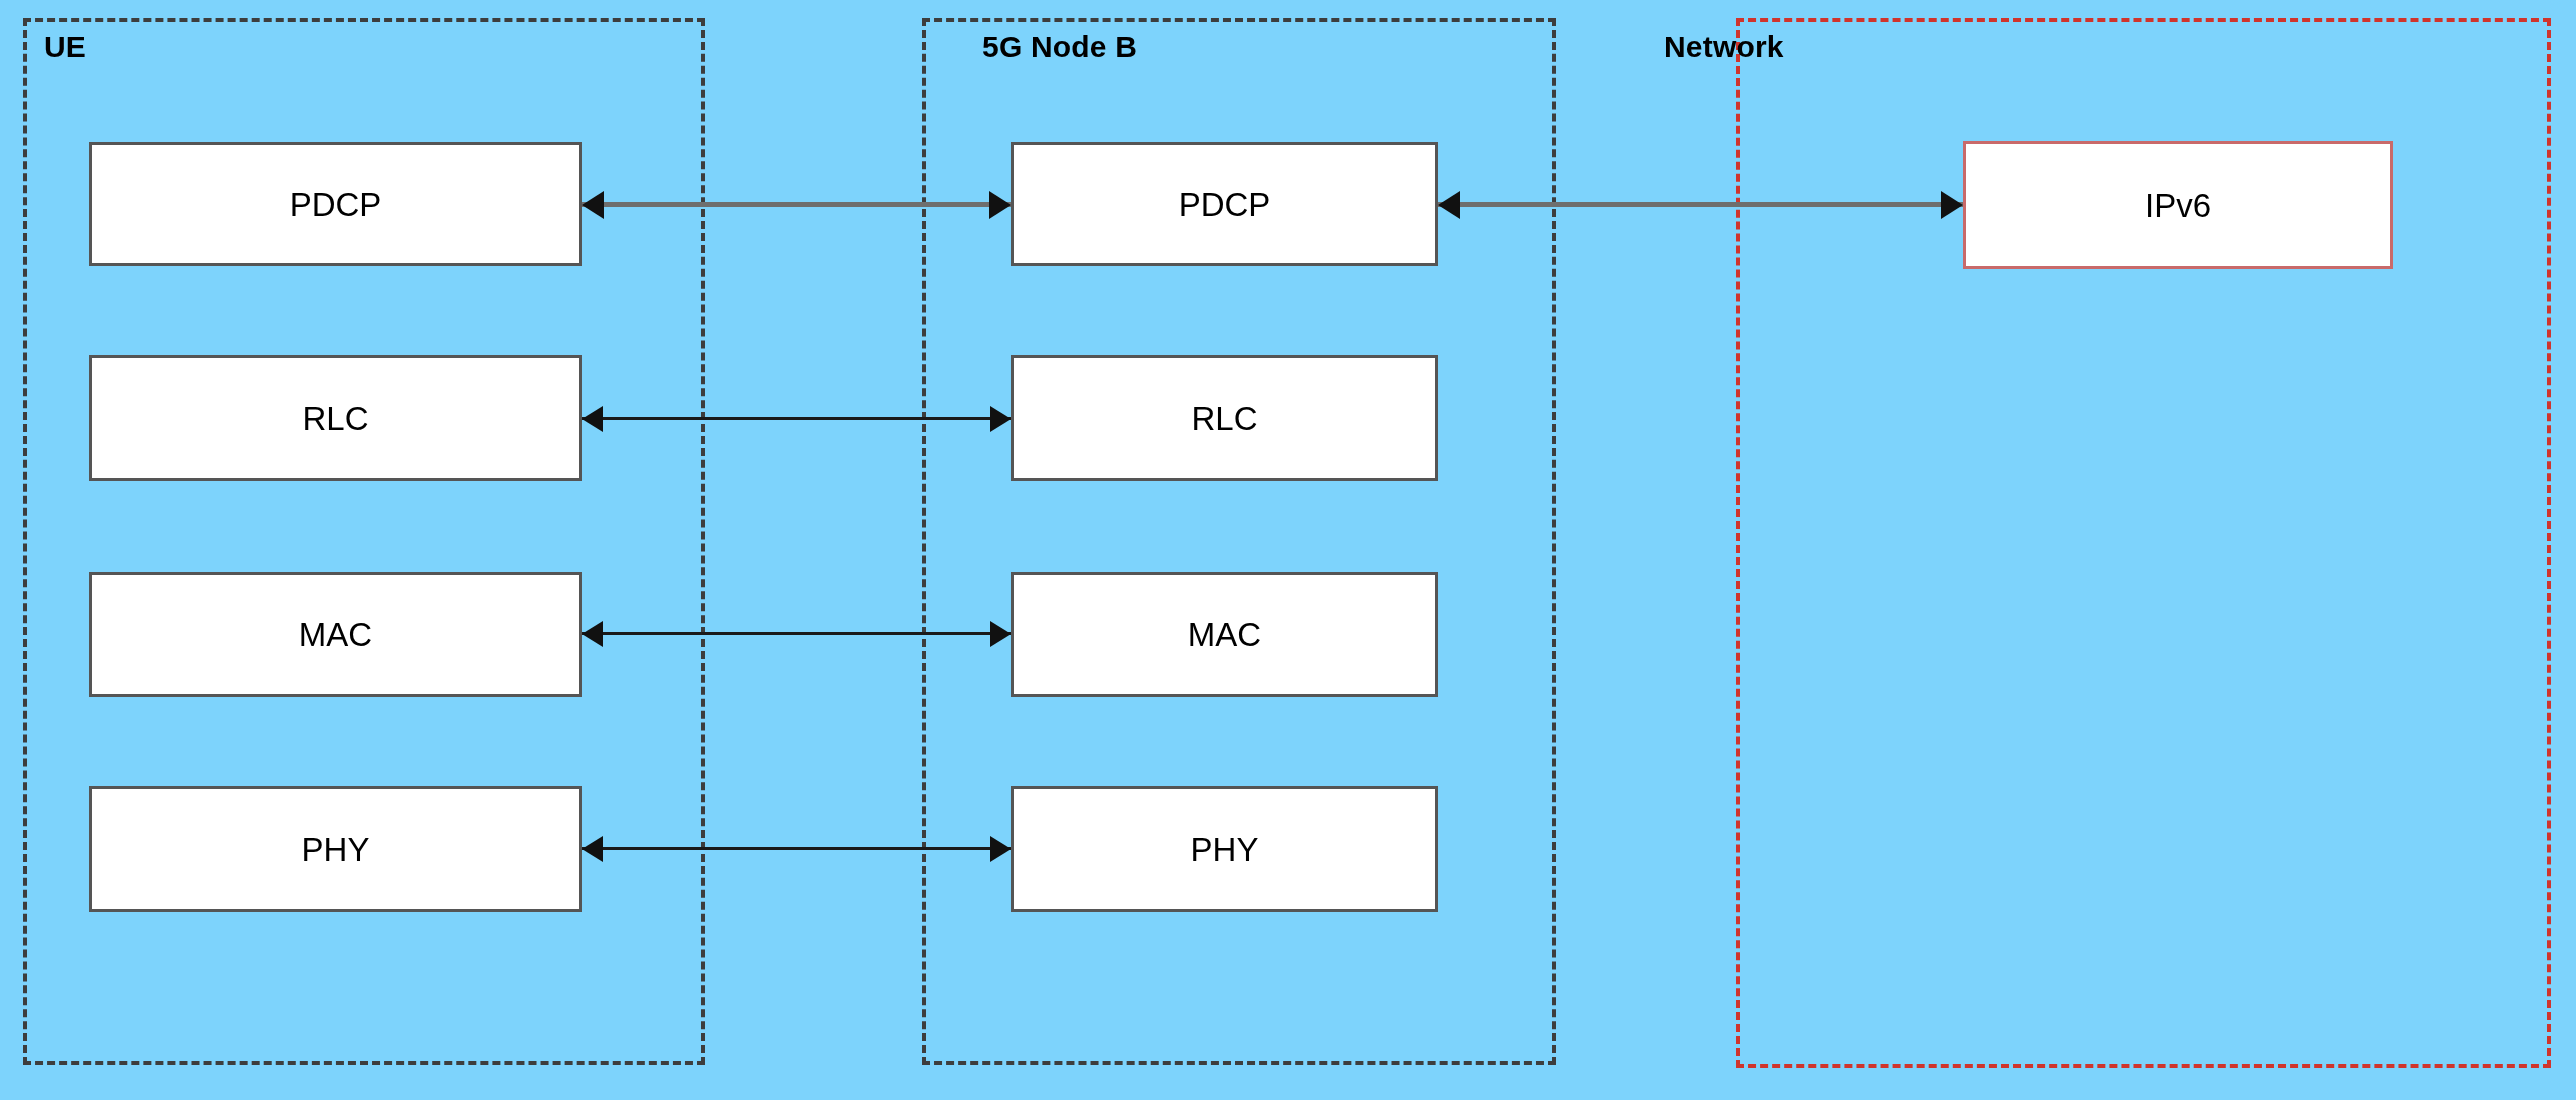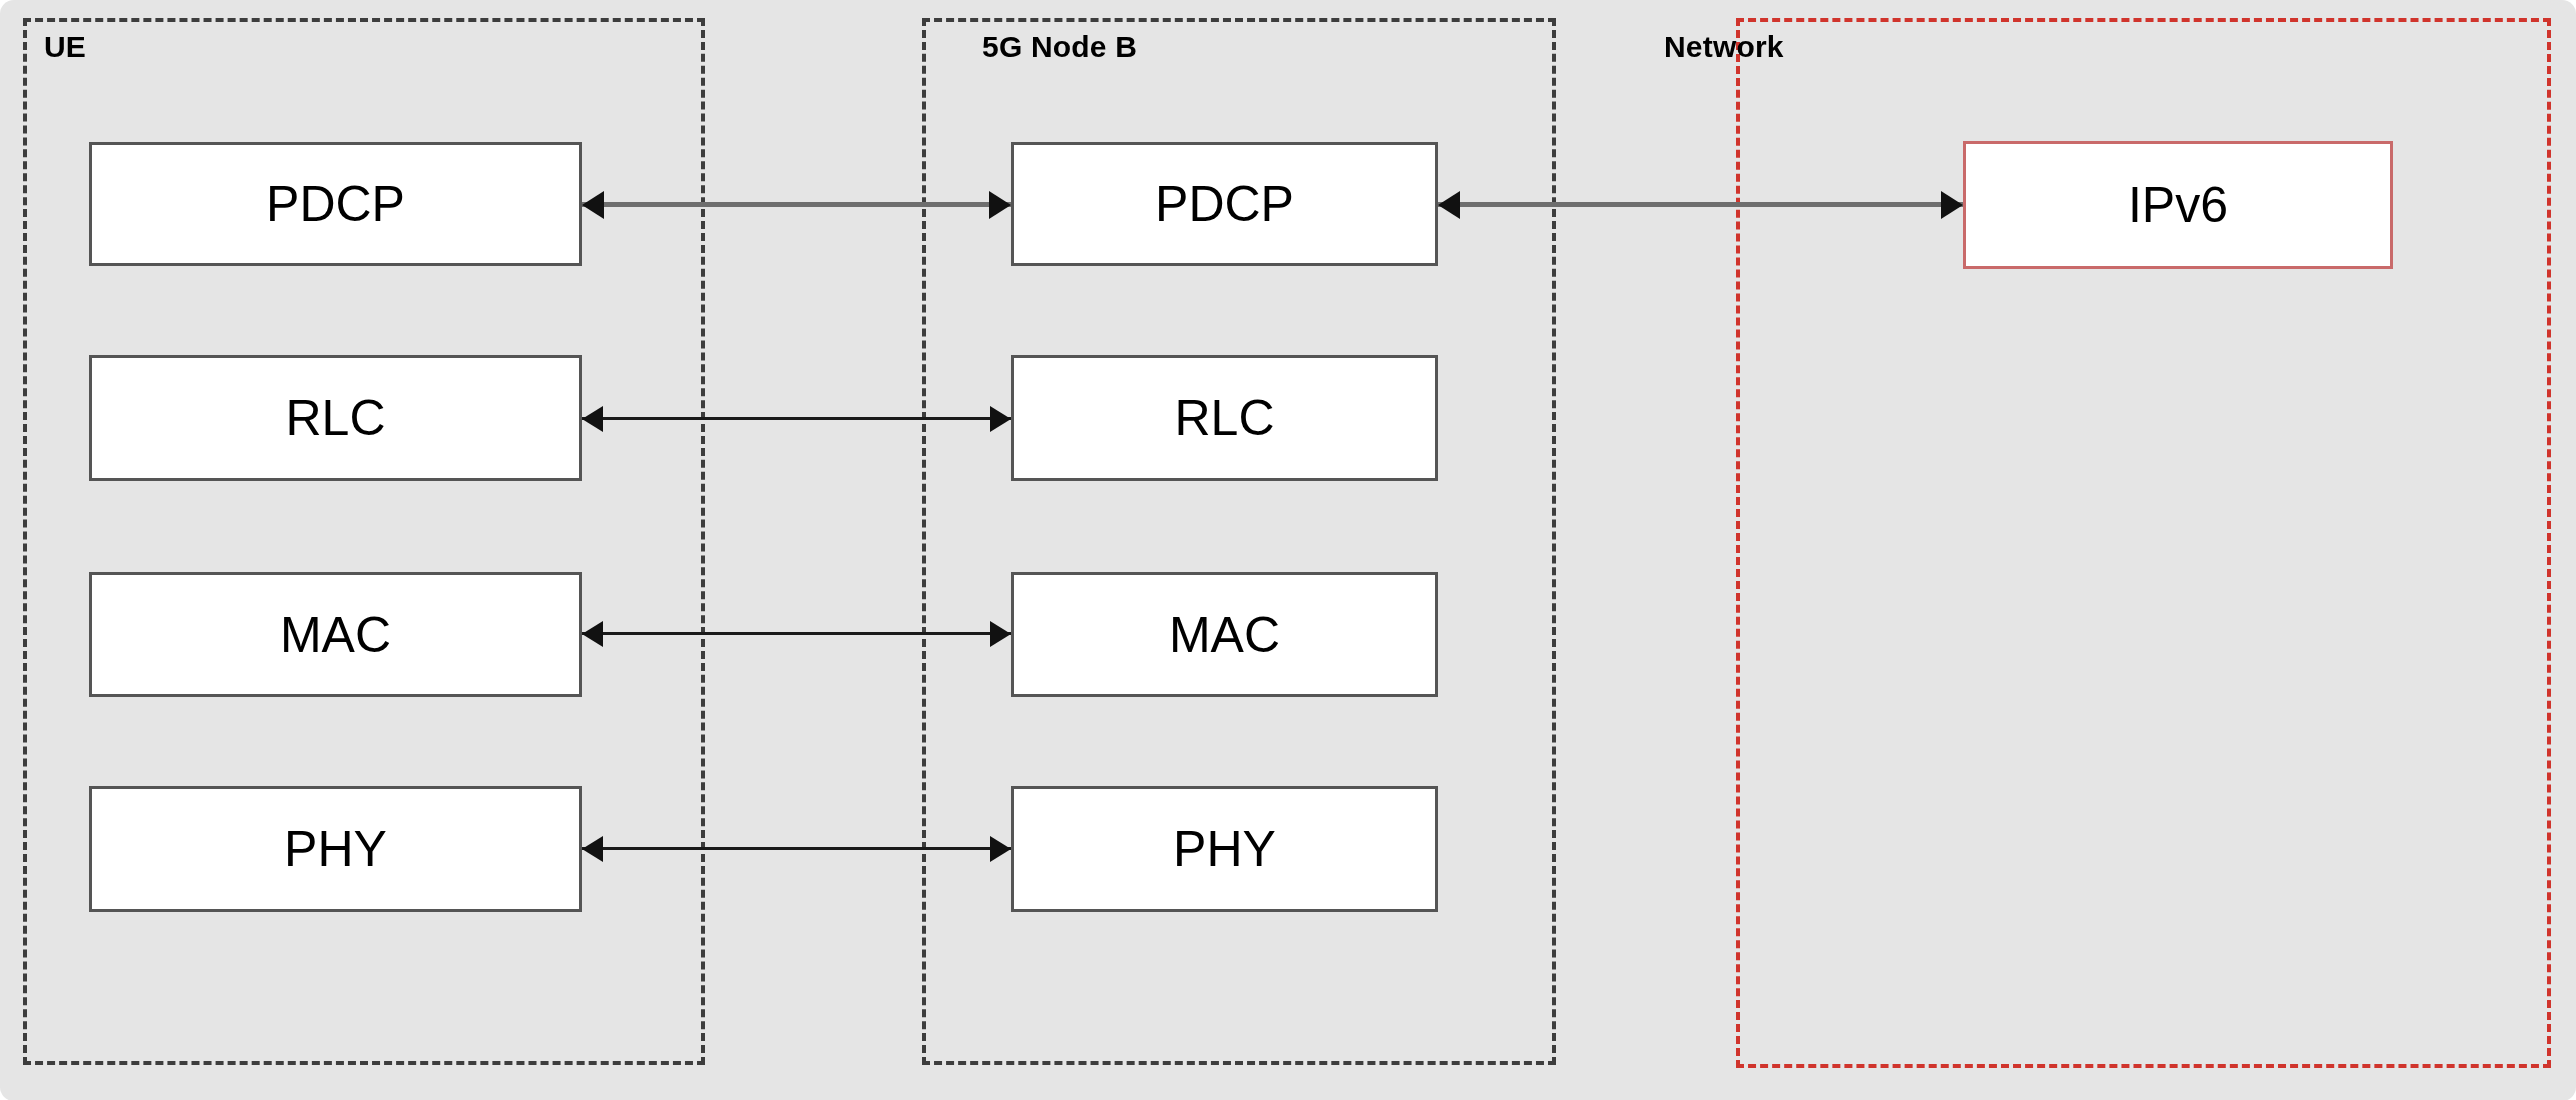--- a/index.html
+++ b/index.html
@@ -1,32 +1,32 @@
 <!DOCTYPE html>
 <html><head>
 <meta charset="utf-8">
 <style>
   html,body{margin:0;padding:0;background:#ffffff;}
   body{font-family:"Liberation Sans",sans-serif;}
-  #canvas{position:relative;width:2576px;height:1101px;background:#e5e5e5;overflow:hidden;border-radius:14px;}
+  #canvas{position:relative;width:2576px;height:1101px;background:#7dd3fc;overflow:hidden;}
 
   
   .domain{position:absolute;box-sizing:border-box;background:transparent;}
   .domain.gray{border:4px dashed #3d3d3d;}
   .domain.red{border:4px dashed #d0342c;}
 
   .domain-label{position:absolute;font-weight:bold;color:#000;
     font-size:30px;line-height:34px;white-space:nowrap;letter-spacing:0.2px;}
 
   
   .lbox{position:absolute;box-sizing:border-box;background:#ffffff;
     display:flex;align-items:center;justify-content:center;}
   .lbox.dark{border:3px solid #555555;}
   .lbox.salmon{border:3px solid #c96a6a;}
-  .lbox span{font-size:50px;color:#000;line-height:1;}
+  .lbox span{font-size:33px;color:#000;line-height:1;}
 
   
   .arrow{position:absolute;}
   .arrow .shaft{position:absolute;left:0;top:50%;width:100%;}
   .arrow.thick .shaft{height:5px;margin-top:-2.5px;background:#6e6e6e;}
   .arrow.thin  .shaft{height:3px;margin-top:-1.5px;background:#1a1a1a;}
   .arrow .head{position:absolute;top:50%;width:0;height:0;}
   .arrow.thick .head{border-top:14px solid transparent;border-bottom:14px solid transparent;margin-top:-14px;}
   .arrow.thin  .head{border-top:13px solid transparent;border-bottom:13px solid transparent;margin-top:-13px;}
   .arrow.thick .head.left {left:0;border-right:22px solid #111;}

